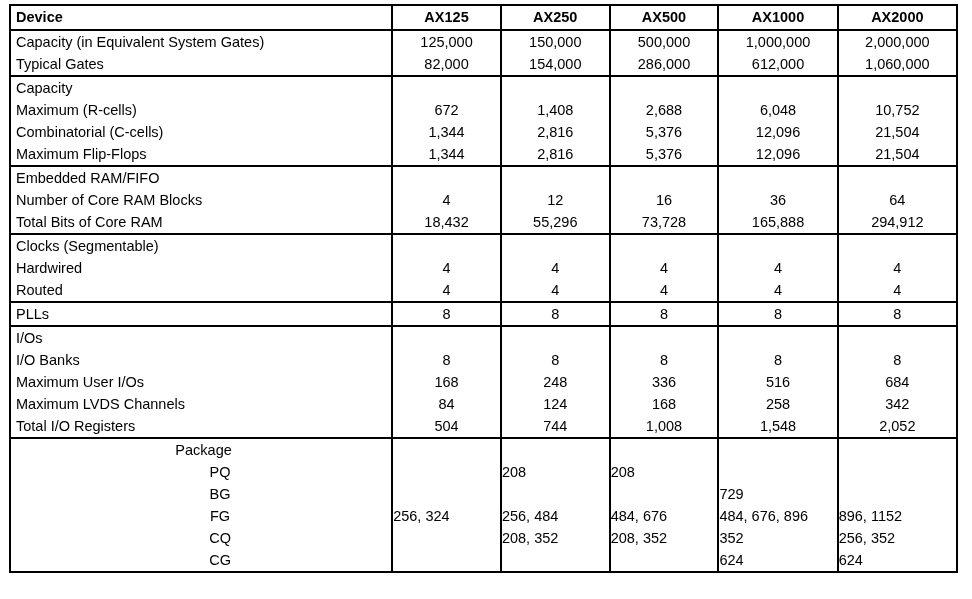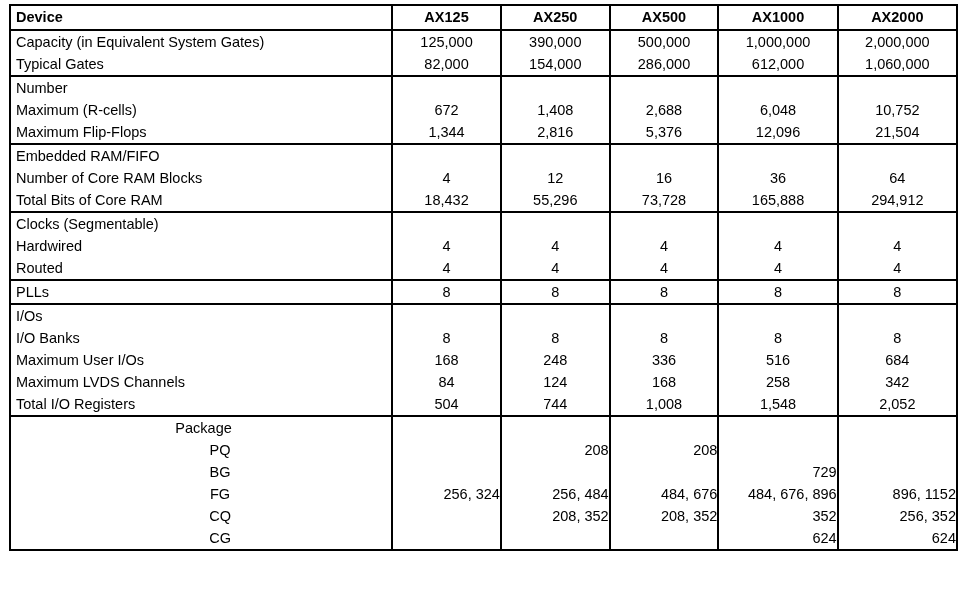--- a/index.html
+++ b/index.html
@@ -80,21 +80,21 @@
   td.pkg {
     vertical-align: top;
     padding: 0;
   }
   .pkg-stack {
     display: block;
   }
   .pkg-stack > div {
     height: 22px;
     line-height: 22px;
-    text-align: right;
+    text-align: left;
     white-space: nowrap;
   }
   td.pkg-label .pkg-stack > div {
     text-align: center;
   }
   .pkg-first { height: 22px; }
 </style>
 </head>
 <body>
 
@@ -115,50 +115,58 @@
         <th class="val">AX125</th>
         <th class="val">AX250</th>
         <th class="val">AX500</th>
         <th class="val">AX1000</th>
         <th class="val">AX2000</th>
       </tr>
 
       <tr>
         <td class="label">Capacity (in Equivalent System Gates)</td>
         <td class="val">125,000</td>
-        <td class="val">390,000</td>
+        <td class="val">150,000</td>
         <td class="val">500,000</td>
         <td class="val">1,000,000</td>
         <td class="val">2,000,000</td>
       </tr>
       <tr class="sect-end">
         <td class="label indent1">Typical Gates</td>
         <td class="val">82,000</td>
         <td class="val">154,000</td>
         <td class="val">286,000</td>
         <td class="val">612,000</td>
         <td class="val">1,060,000</td>
       </tr>
 
       <tr>
-        <td class="label">Number</td>
+        <td class="label">Capacity</td>
         <td class="val"></td>
         <td class="val"></td>
         <td class="val"></td>
         <td class="val"></td>
         <td class="val"></td>
       </tr>
       <tr>
         <td class="label indent1">Maximum (R-cells)</td>
         <td class="val">672</td>
         <td class="val">1,408</td>
         <td class="val">2,688</td>
         <td class="val">6,048</td>
         <td class="val">10,752</td>
       </tr>
+      <tr>
+        <td class="label indent1">Combinatorial (C-cells)</td>
+        <td class="val">1,344</td>
+        <td class="val">2,816</td>
+        <td class="val">5,376</td>
+        <td class="val">12,096</td>
+        <td class="val">21,504</td>
+      </tr>
       <tr class="sect-end">
         <td class="label indent1">Maximum Flip-Flops</td>
         <td class="val">1,344</td>
         <td class="val">2,816</td>
         <td class="val">5,376</td>
         <td class="val">12,096</td>
         <td class="val">21,504</td>
       </tr>
 
       <tr>

